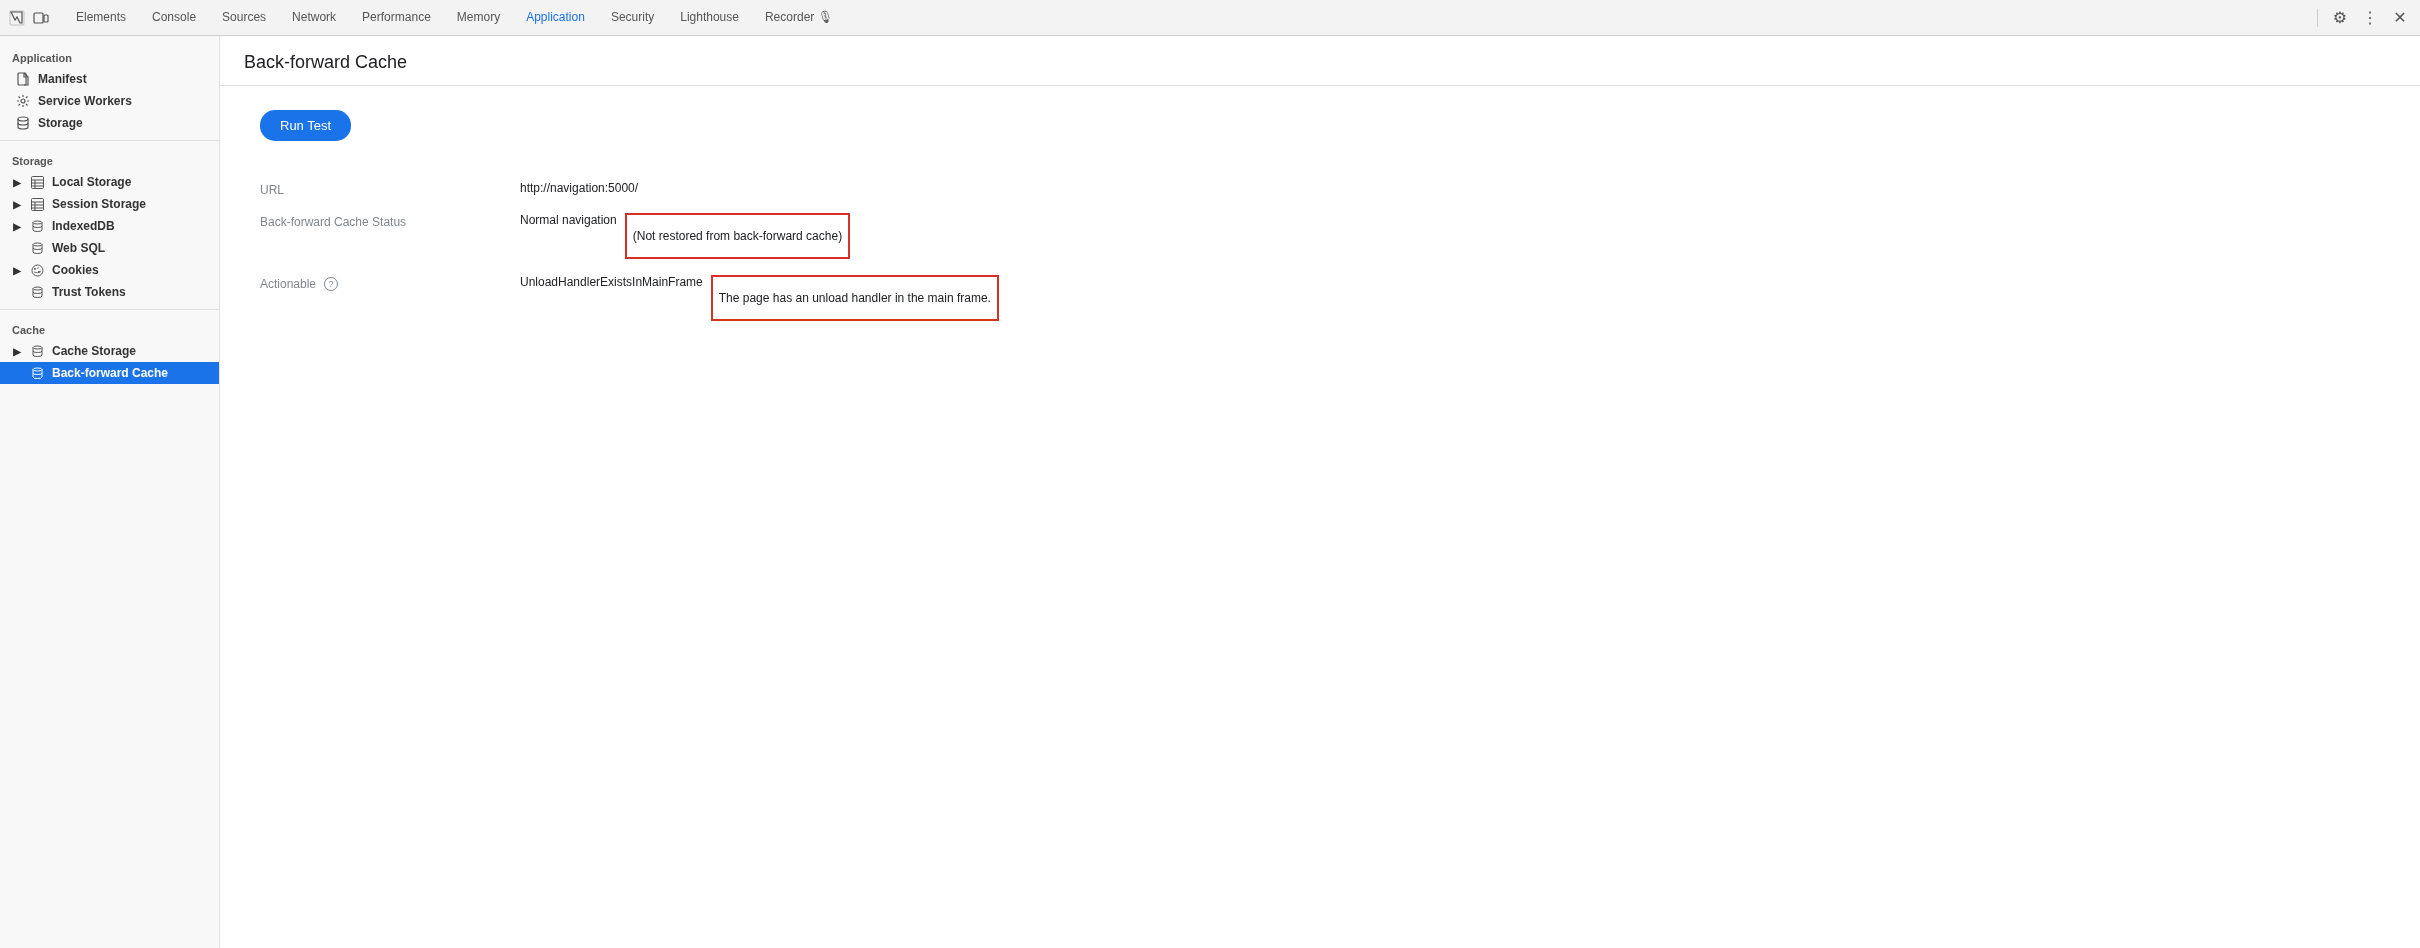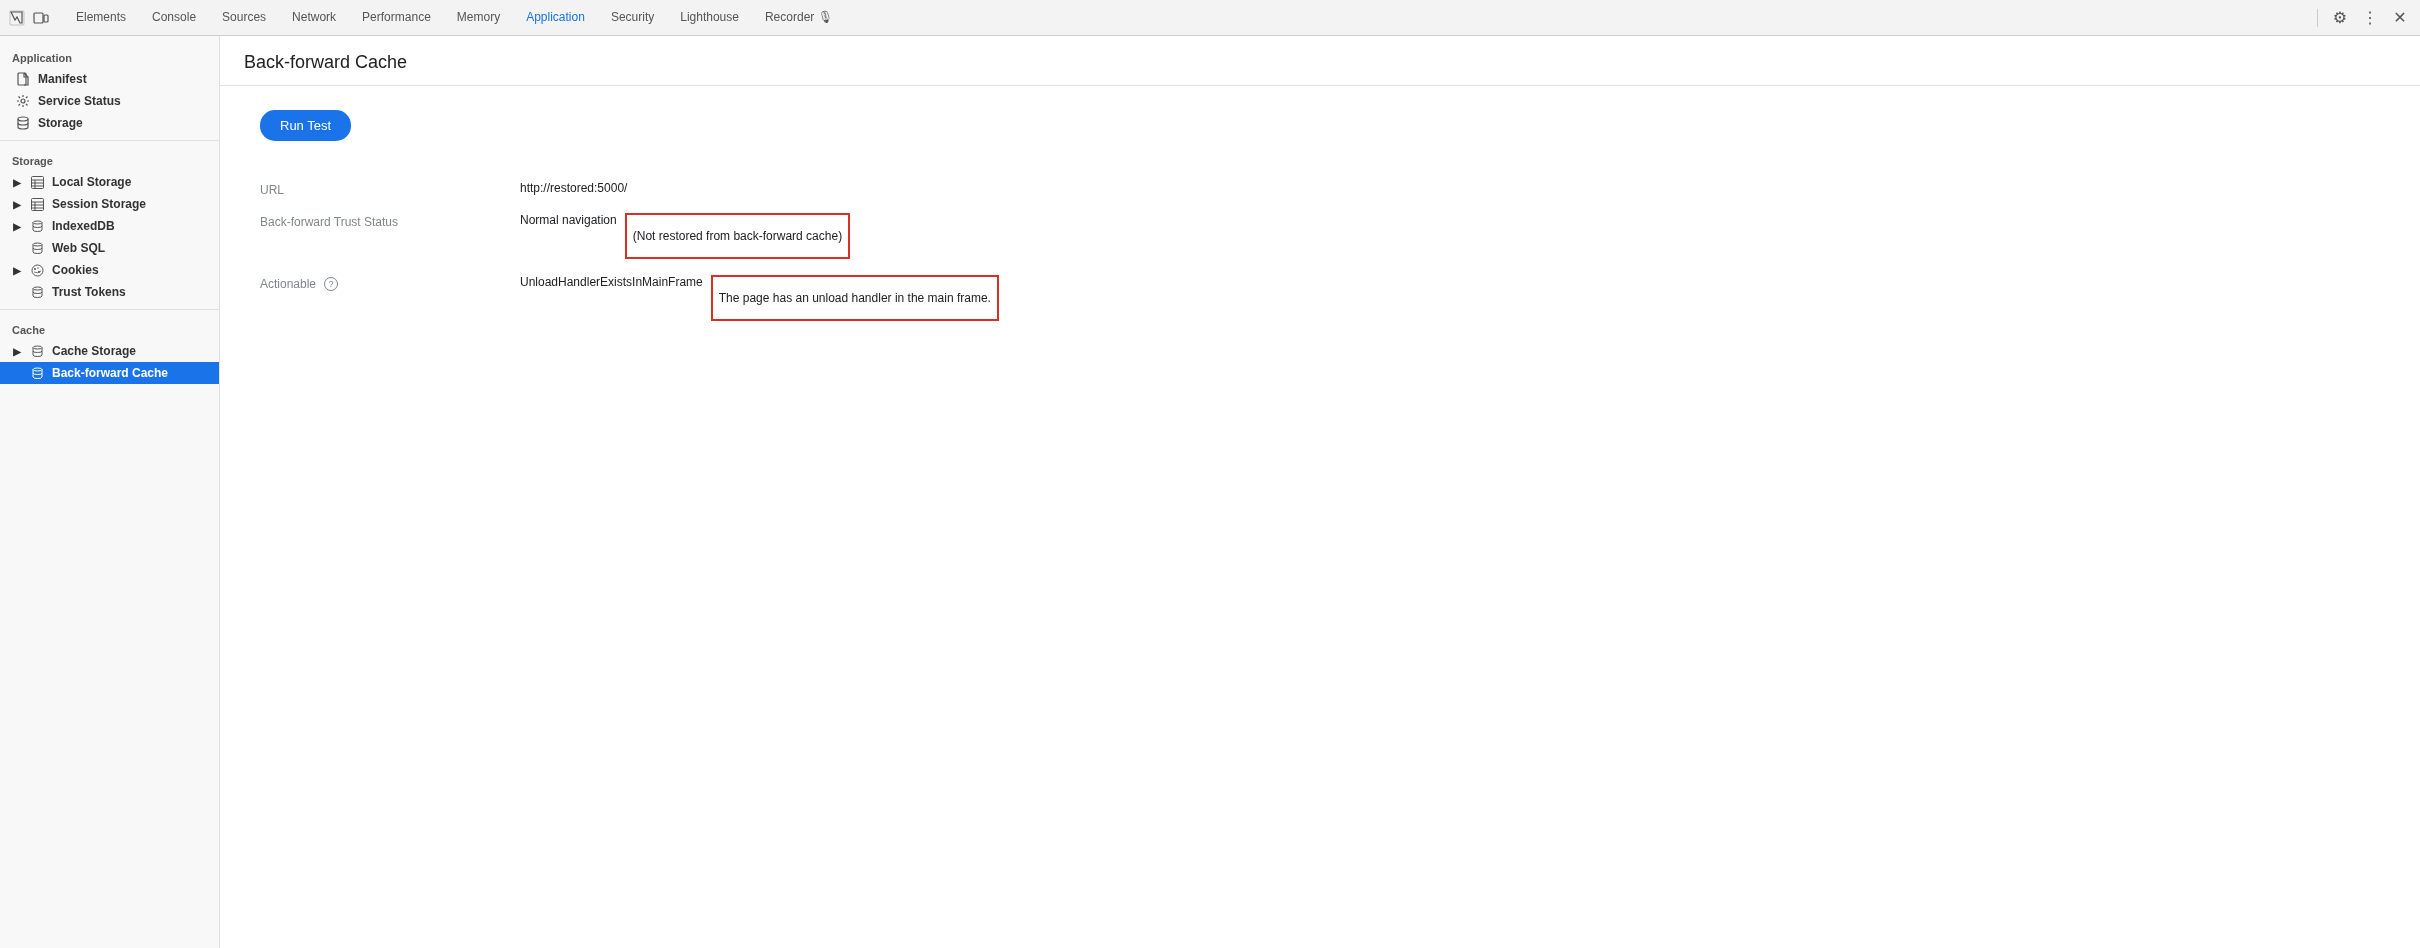--- a/index.html
+++ b/index.html
@@ -277,21 +277,21 @@
       <span>Manifest</span>
     </div>
 
     <div class="sidebar-item">
       <span class="icon">
         <svg width="14" height="14" viewBox="0 0 14 14" fill="none">
           <circle cx="7" cy="7" r="2" stroke="#555" stroke-width="1.2" fill="none"></circle>
           <path d="M7 1 L7 3 M7 11 L7 13 M1 7 L3 7 M11 7 L13 7 M2.5 2.5 L4 4 M10 10 L11.5 11.5 M11.5 2.5 L10 4 M4 10 L2.5 11.5" stroke="#555" stroke-width="1.2"></path>
         </svg>
       </span>
-      <span>Service Status</span>
+      <span>Service Workers</span>
     </div>
 
     <div class="sidebar-item">
       <span class="icon">
         <svg width="14" height="14" viewBox="0 0 14 14" fill="none">
           <ellipse cx="7" cy="3" rx="5" ry="2" stroke="#555" stroke-width="1.2" fill="none"></ellipse>
           <path d="M2 3 L2 7 Q2 9 7 9 Q12 9 12 7 L12 3" stroke="#555" stroke-width="1.2" fill="none"></path>
           <path d="M2 7 L2 11 Q2 13 7 13 Q12 13 12 11 L12 7" stroke="#555" stroke-width="1.2" fill="none"></path>
         </svg>
       </span>
@@ -411,24 +411,24 @@
     <div class="content-header">
       <h1 class="content-title">Back-forward Cache</h1>
     </div>
     <div class="content-body">
       <button class="run-test-btn">Run Test</button>
 
       <div class="info-table">
 
         <div class="info-label">URL</div>
         <div class="info-value">
-          <span class="url-text">http://restored:5000/</span>
+          <span class="url-text">http://navigation:5000/</span>
         </div>
 
-        <div class="info-label">Back-forward Trust Status</div>
+        <div class="info-label">Back-forward Cache Status</div>
         <div class="info-value">
           <span class="nav-text">Normal navigation</span>
           <span class="highlight-box">(Not restored from back-forward cache)</span>
         </div>
 
         <div class="info-label">
           <div class="actionable-label">
             <span>Actionable</span>
             <span class="question-circle">?</span>
           </div>

